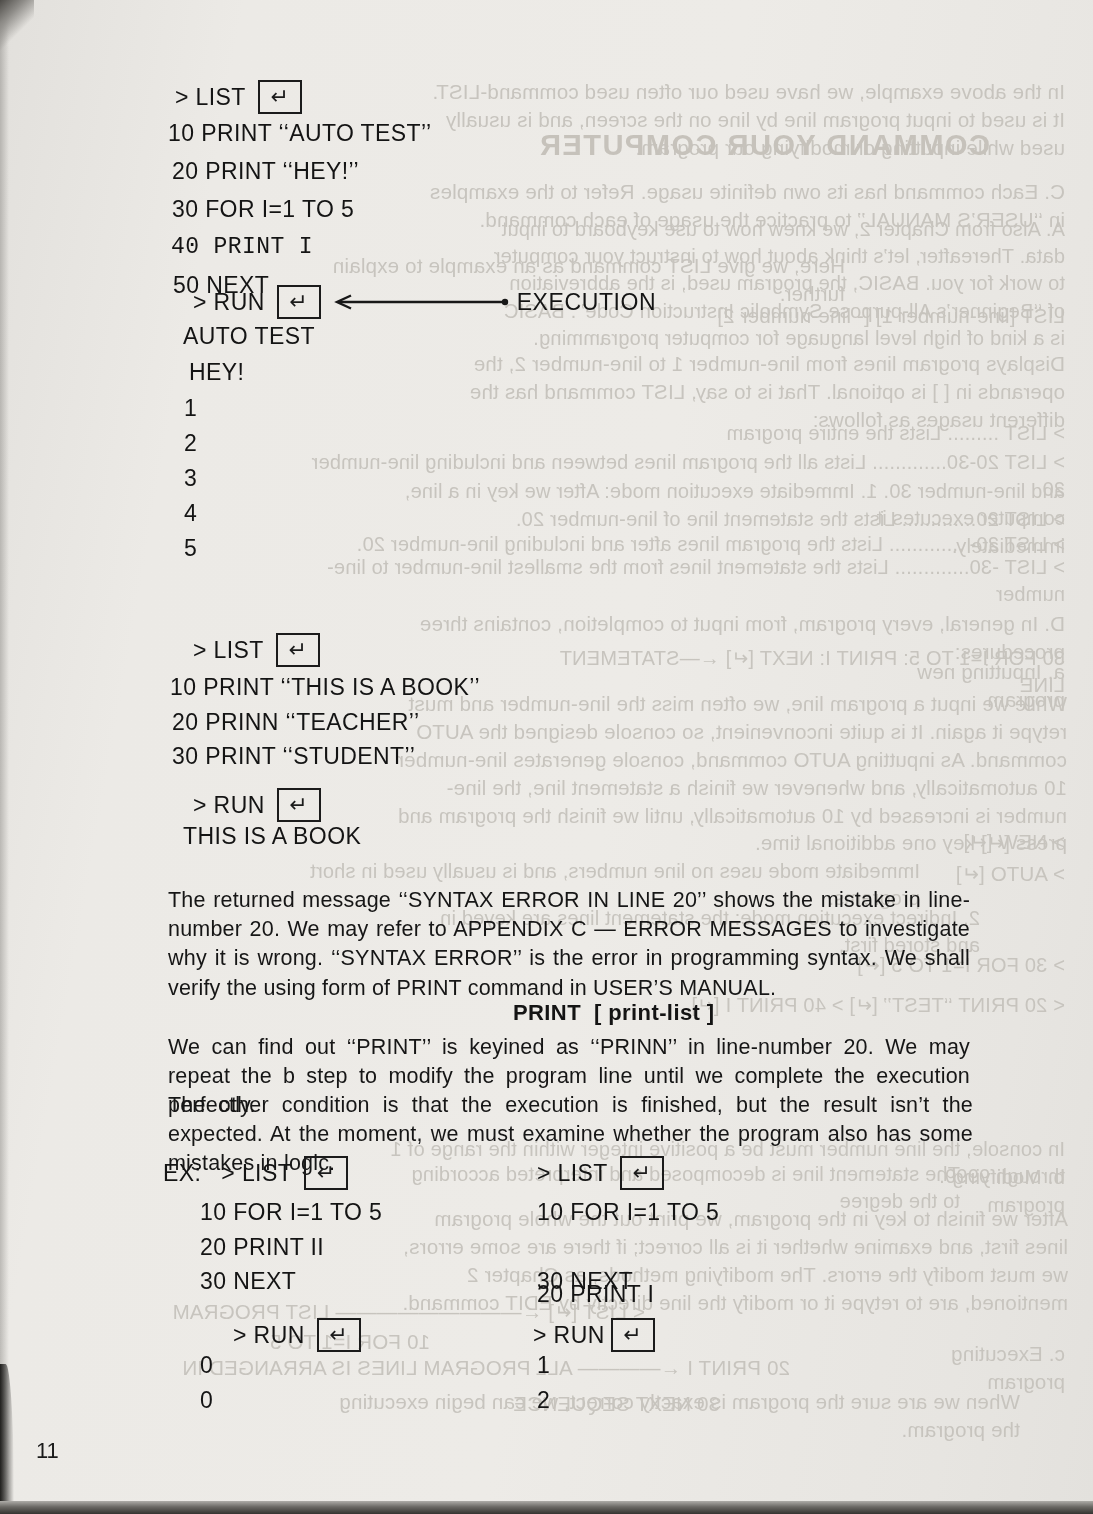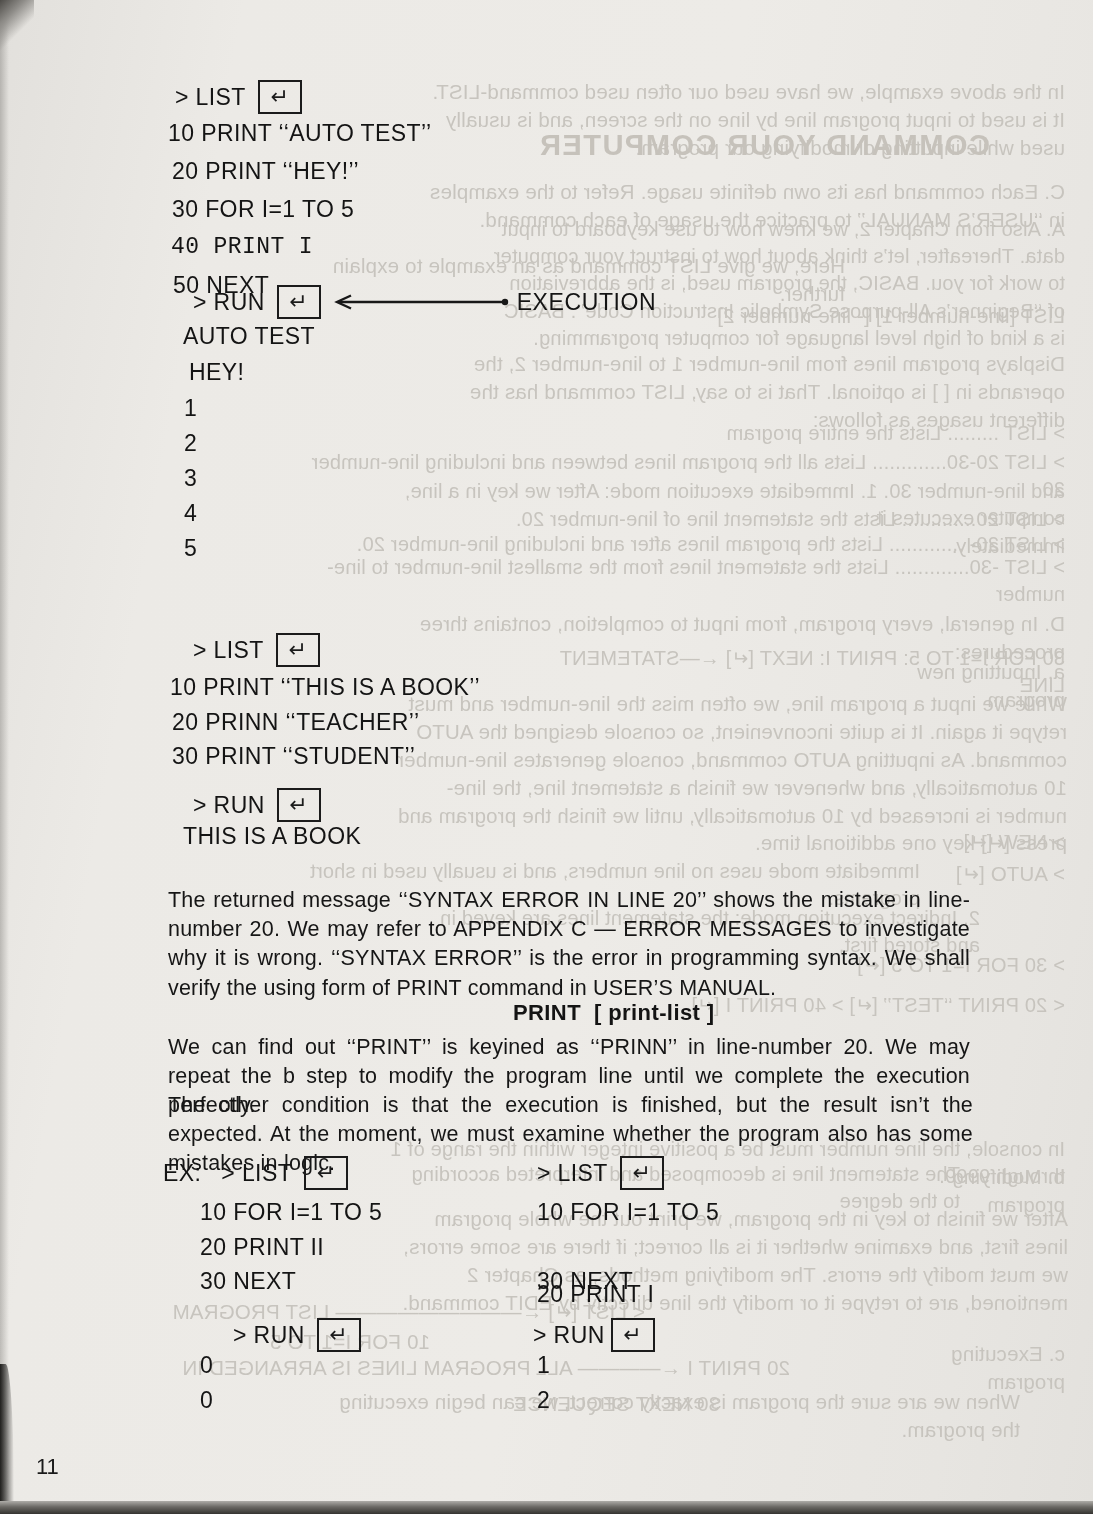--- a/index.html
+++ b/index.html
@@ -31,21 +31,21 @@
     font-size:22px;color:#1b1b1b;
     margin-left:12px;flex:none;
   }
   .para{
     position:absolute;
     font-size:21.5px;line-height:29.2px;color:#161616;
     text-align:justify;letter-spacing:0.2px;
   }
   .exec-label{margin-left:4px;letter-spacing:0.6px;}
   .exec-arrow{margin-left:12px;flex:none;}
-  .page-num{position:absolute;font-size:22px;color:#1a1a1a;margin-top:16px;}
+  .page-num{position:absolute;font-size:22px;color:#1a1a1a;}
   
   .ghost{
     position:absolute;
     transform:scaleX(-1);
     color:#c7c4be;
     line-height:1.36;
     text-align:left;
     letter-spacing:0.2px;
     white-space:normal;
     pointer-events:none;

